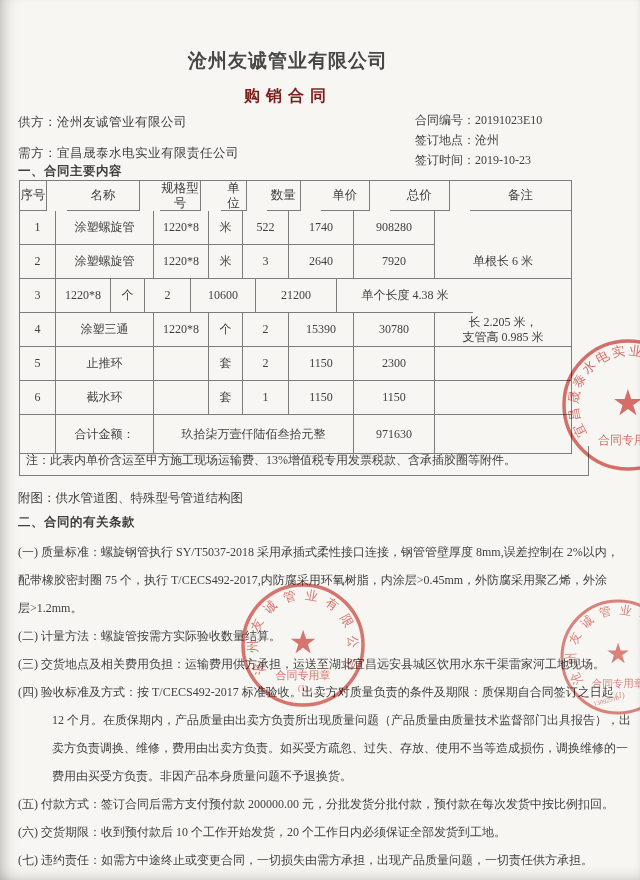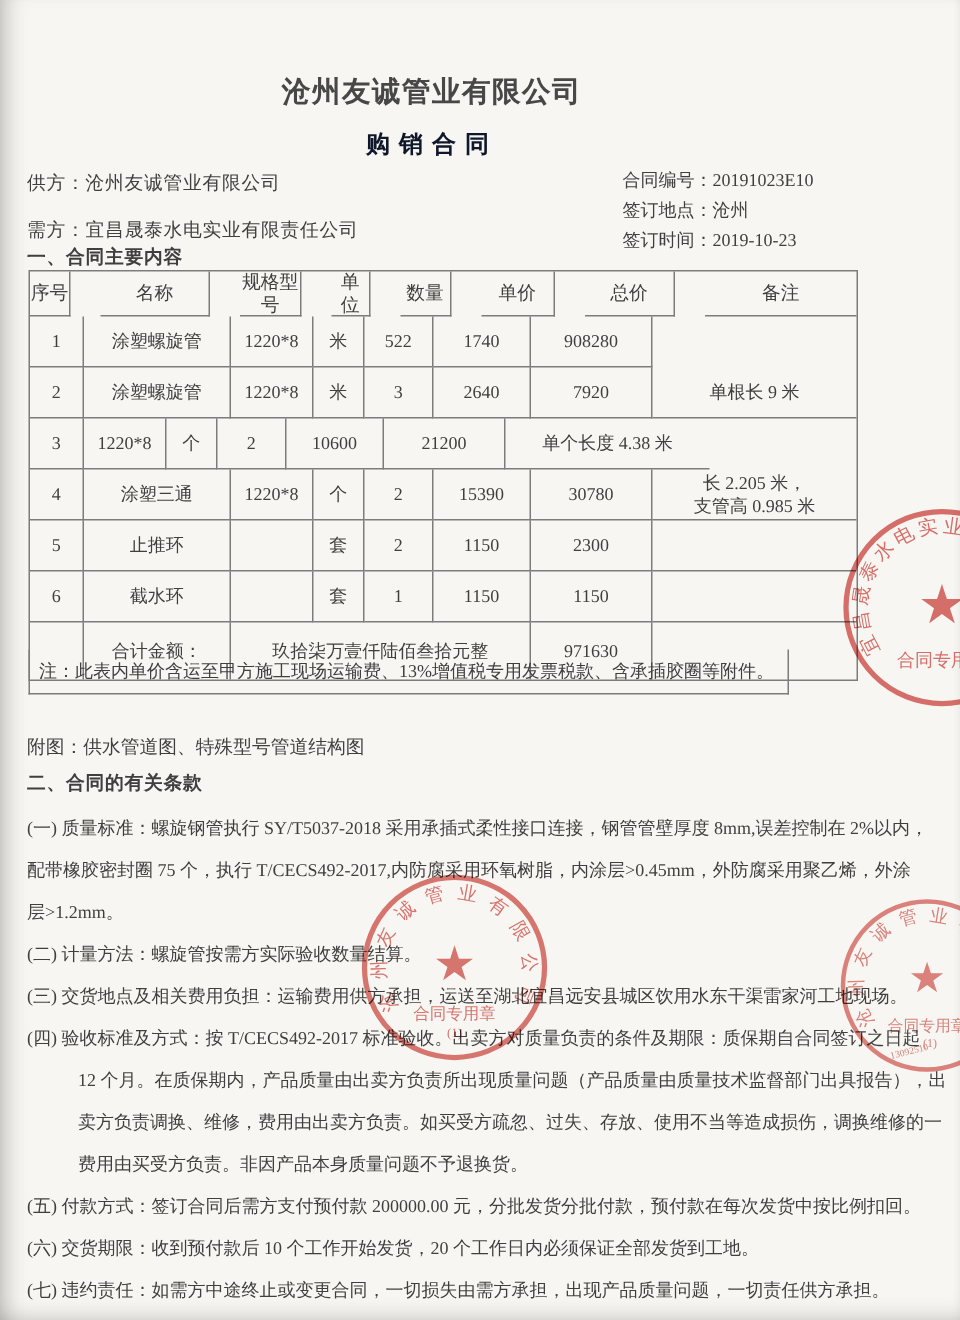--- a/index.html
+++ b/index.html
@@ -7,35 +7,35 @@
     position:relative;width:640px;height:880px;margin:0 auto;
     background:#f7f6f2;overflow:hidden;
     font-family:"Liberation Serif","DejaVu Serif",serif;
     color:#3f3f3f;
     box-shadow:inset 14px 0 16px -12px rgba(0,0,0,.28),
                inset 0 -12px 14px -10px rgba(0,0,0,.16),
                inset -4px 0 8px -6px rgba(0,0,0,.10);
   }
   .abs{position:absolute;}
   .title1{left:0;top:48px;width:576px;text-align:center;font-size:19px;font-weight:700;letter-spacing:1px;color:#474747;}
-  .title2{left:0;top:86px;width:576px;text-align:center;font-size:16px;font-weight:700;letter-spacing:6px;color:#0f172a;}
+  .title2{left:0;top:86px;width:576px;text-align:center;font-size:16px;font-weight:700;letter-spacing:6px;color:#7f1d1d;}
   .party{left:18px;font-size:12.5px;letter-spacing:.5px;}
   .meta{left:415px;top:110px;font-size:12px;line-height:20px;}
   .meta .row{white-space:nowrap;}
   .sec-head{left:18px;font-size:12.5px;font-weight:700;letter-spacing:.5px;}
   
   .itable{left:19px;top:180px;width:553px;border:1px solid #7c7c7c;box-sizing:border-box;background:transparent;}
   .tr{display:flex;}
   .td{box-sizing:border-box;border-right:1px solid #7c7c7c;border-bottom:1px solid #7c7c7c;
       display:flex;align-items:center;justify-content:center;text-align:center;
       font-size:12px;line-height:15px;white-space:pre-line;overflow:hidden;}
   .td.last{border-right:none;}
   .tr.trlast .td{border-bottom:none;}
   .th{font-size:12.5px;}
-  .note-box{left:19px;top:433px;width:507px;height:30px;box-sizing:border-box;
+  .note-box{left:19px;top:446px;width:570px;height:30px;box-sizing:border-box;
       border:1px solid #7c7c7c;border-top:none;display:flex;align-items:center;
       padding:0 6px;font-size:12px;white-space:nowrap;}
   .attach{left:18px;top:490px;font-size:12.5px;}
   .terms{left:18px;top:538px;width:608px;font-size:12px;}
   .term-line{height:28px;line-height:28px;white-space:nowrap;}
   
   .stamp{position:absolute;mix-blend-mode:multiply;pointer-events:none;}
   .stamp text{font-family:"Liberation Serif","DejaVu Serif",serif;}
 </style>
 </head>
@@ -82,21 +82,21 @@
         <div class="td" style="width: 81px;">908280</div>
       </div>
       <div class="tr" style="height: 34px;">
         <div class="td" style="width: 36px;">2</div>
         <div class="td" style="width: 98px;">涂塑螺旋管</div>
         <div class="td" style="width: 55px;">1220*8</div>
         <div class="td" style="width: 34px;">米</div>
         <div class="td" style="width: 46px;">3</div>
         <div class="td" style="width: 65px;">2640</div>
         <div class="td" style="width: 81px;">7920</div>
-        <div class="td last" style="width: 136px;">单根长 9 米</div>
+        <div class="td last" style="width: 136px;">单根长 6 米</div>
       </div>
       <div class="tr" style="height: 34px;">
         <div class="td" style="width: 36px;">3</div>
         <div class="td" style="width: 55px;">1220*8</div>
         <div class="td" style="width: 34px;">个</div>
         <div class="td" style="width: 46px;">2</div>
         <div class="td" style="width: 65px;">10600</div>
         <div class="td" style="width: 81px;">21200</div>
         <div class="td last" style="width: 136px;">单个长度 4.38 米</div>
       </div>

